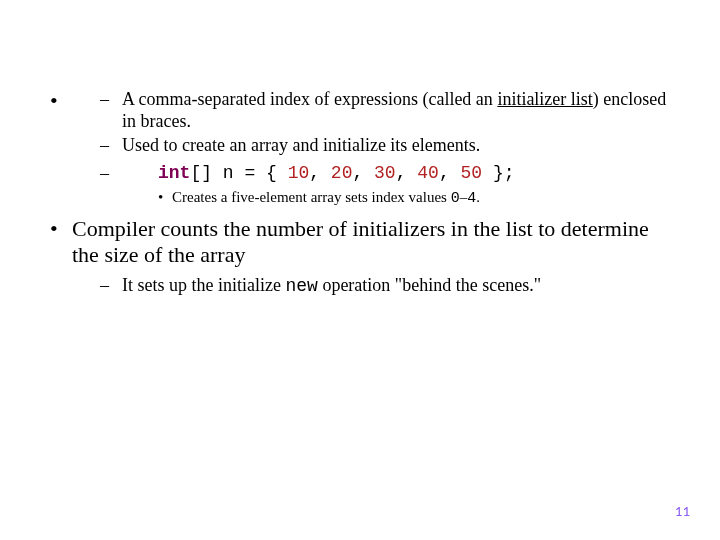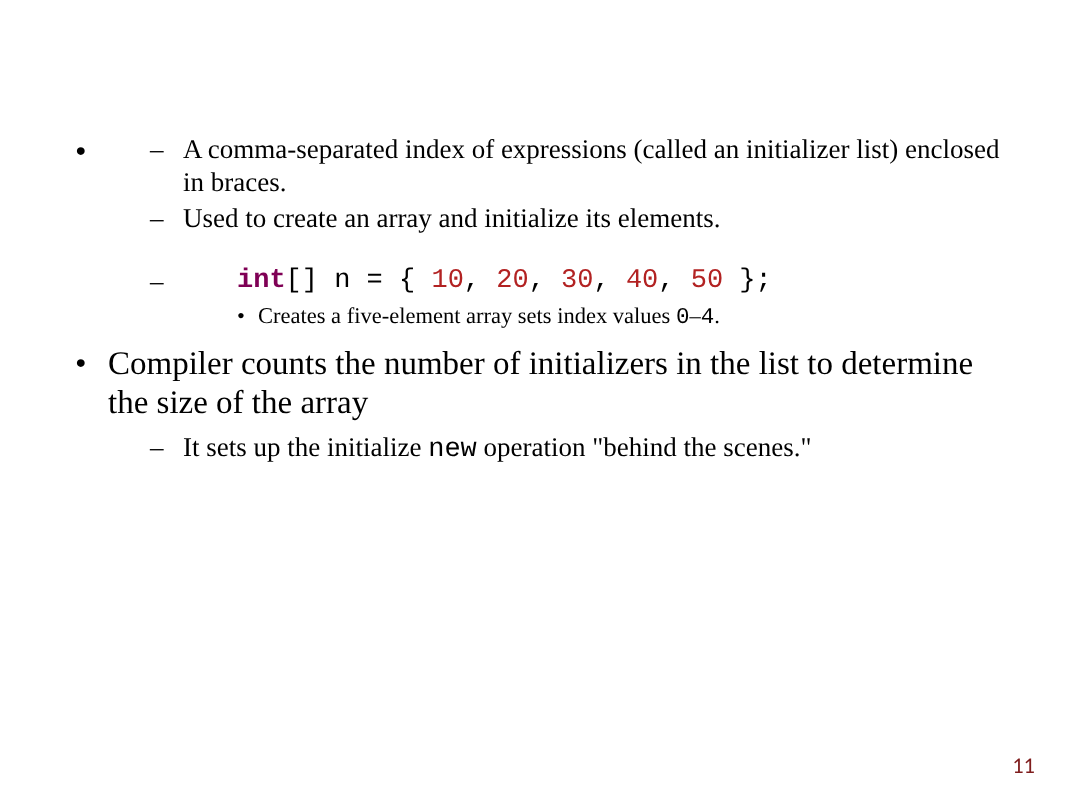--- a/index.html
+++ b/index.html
@@ -6,30 +6,30 @@
   html, body { width: 720px; height: 540px; background: #fff; font-family: "Times New Roman", Times, serif; color: #000; }
   .slide { position: relative; width: 720px; height: 540px; padding: 82px 40px 0 40px; }
   .lvl1 { list-style: none; margin: 0; padding: 0; }
   .lvl1 > li { position: relative; padding-left: 32px; margin-bottom: 8px; }
   .lvl1 > li > .bullet { position: absolute; left: 10px; top: 0; font-size: 22px; line-height: 26px; }
   .lvl1 > li > .text { font-size: 22px; line-height: 26px; }
   .lvl2 { list-style: none; margin: 6px 0 0 0; padding: 0 0 0 28px; }
   .lvl2 > li { position: relative; padding-left: 22px; margin-bottom: 2px; }
   .lvl2 > li > .dash { position: absolute; left: 0; top: 0; font-size: 18px; line-height: 22px; }
   .lvl2 > li > .text { font-size: 18px; line-height: 22px; }
-  .lvl2 > li .u { }
-  .code { font-family: Consolas, "Courier New", monospace; font-size: 18px; line-height: 22px; color: #000; padding-left: 36px; margin-top: 20px; }
+  .lvl2 > li .u { text-decoration: underline; }
+  .code { font-family: Consolas, "Courier New", monospace; font-size: 18px; line-height: 22px; color: #000; padding-left: 36px; margin-top: 6px; }
   .kw { color: #7f0055; font-weight: bold; }
   .num { color: #b22222; }
   .lvl3 { list-style: none; margin: 4px 0 6px 0; padding: 0 0 0 36px; }
   .lvl3 > li { position: relative; padding-left: 14px; }
   .lvl3 > li > .bullet3 { position: absolute; left: 0; top: 0; font-size: 15px; line-height: 19px; }
   .lvl3 > li > .text { font-size: 15px; line-height: 19px; }
   .mono-inline { font-family: Consolas, "Courier New", monospace; }
-  .page-num { position: absolute; right: 30px; bottom: 20px; color: #7f1d1d; font-size: 15px; font-family: Calibri, Arial, sans-serif; }
+  .page-num { position: absolute; right: 30px; bottom: 20px; color: #8b5cf6; font-size: 15px; font-family: Calibri, Arial, sans-serif; }
 </style>
 </head>
 <body>
 
 <div class="slide">
 
   <ul class="lvl1">
 
     <li>
       <span class="bullet">•</span>

